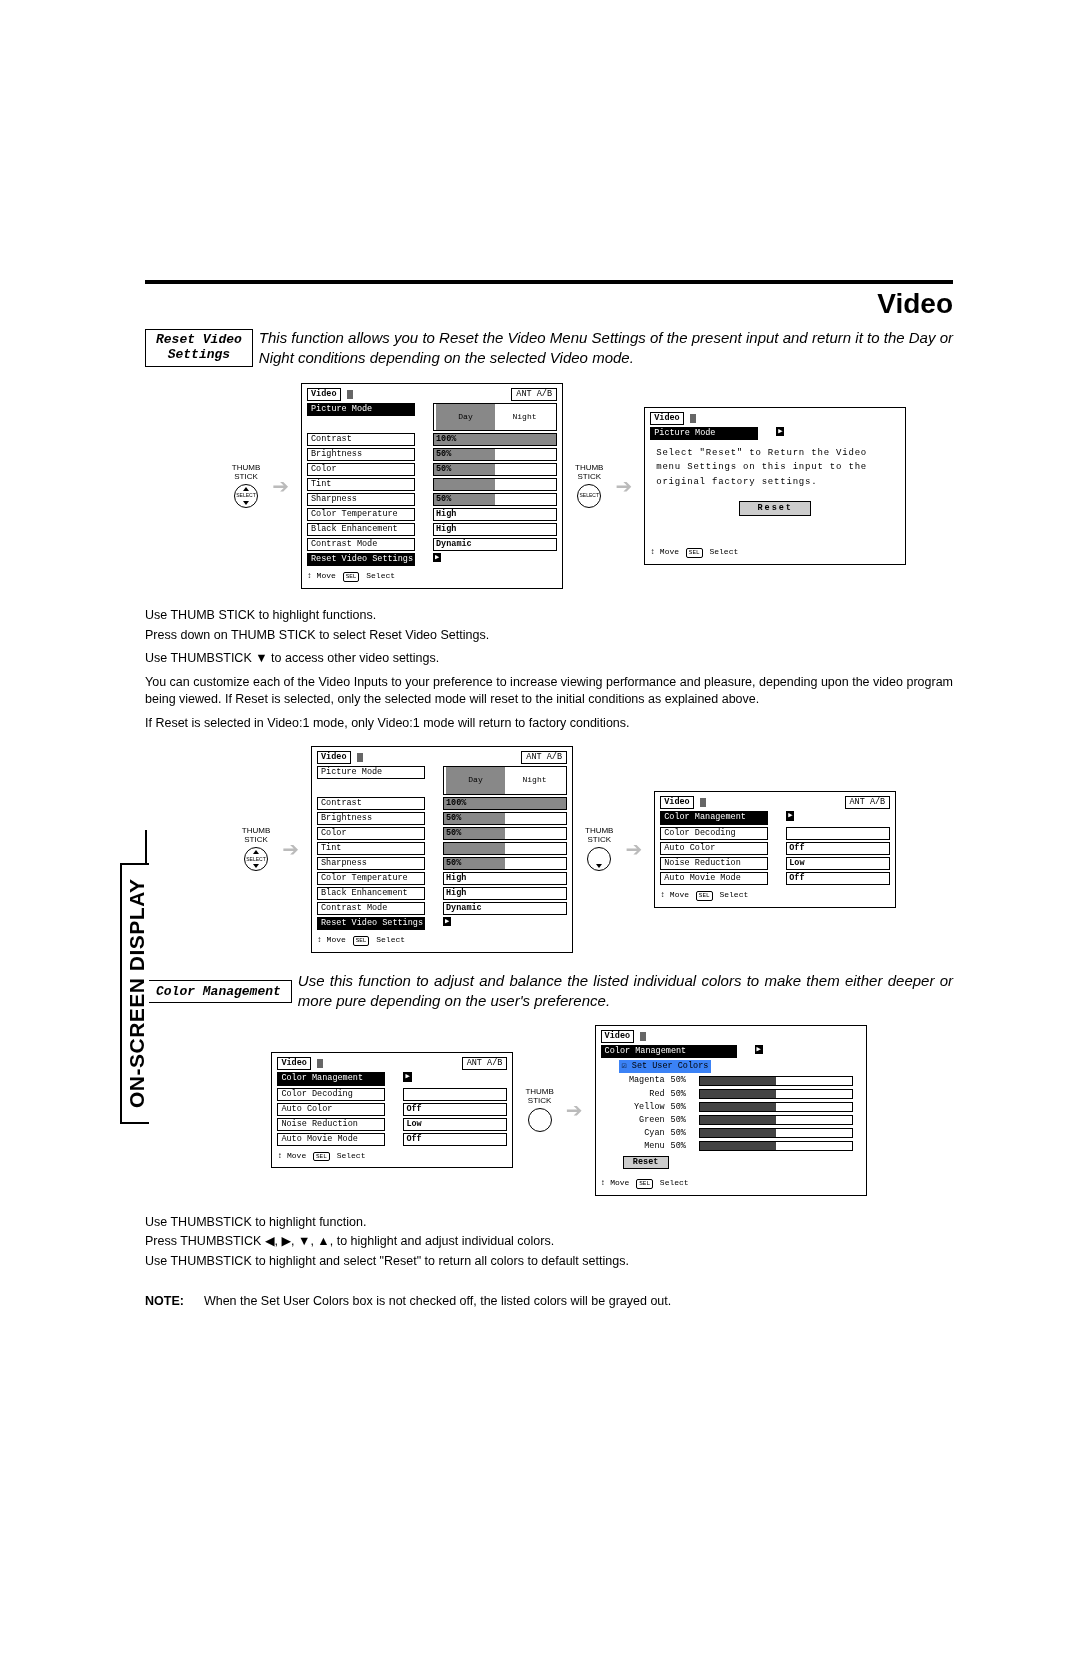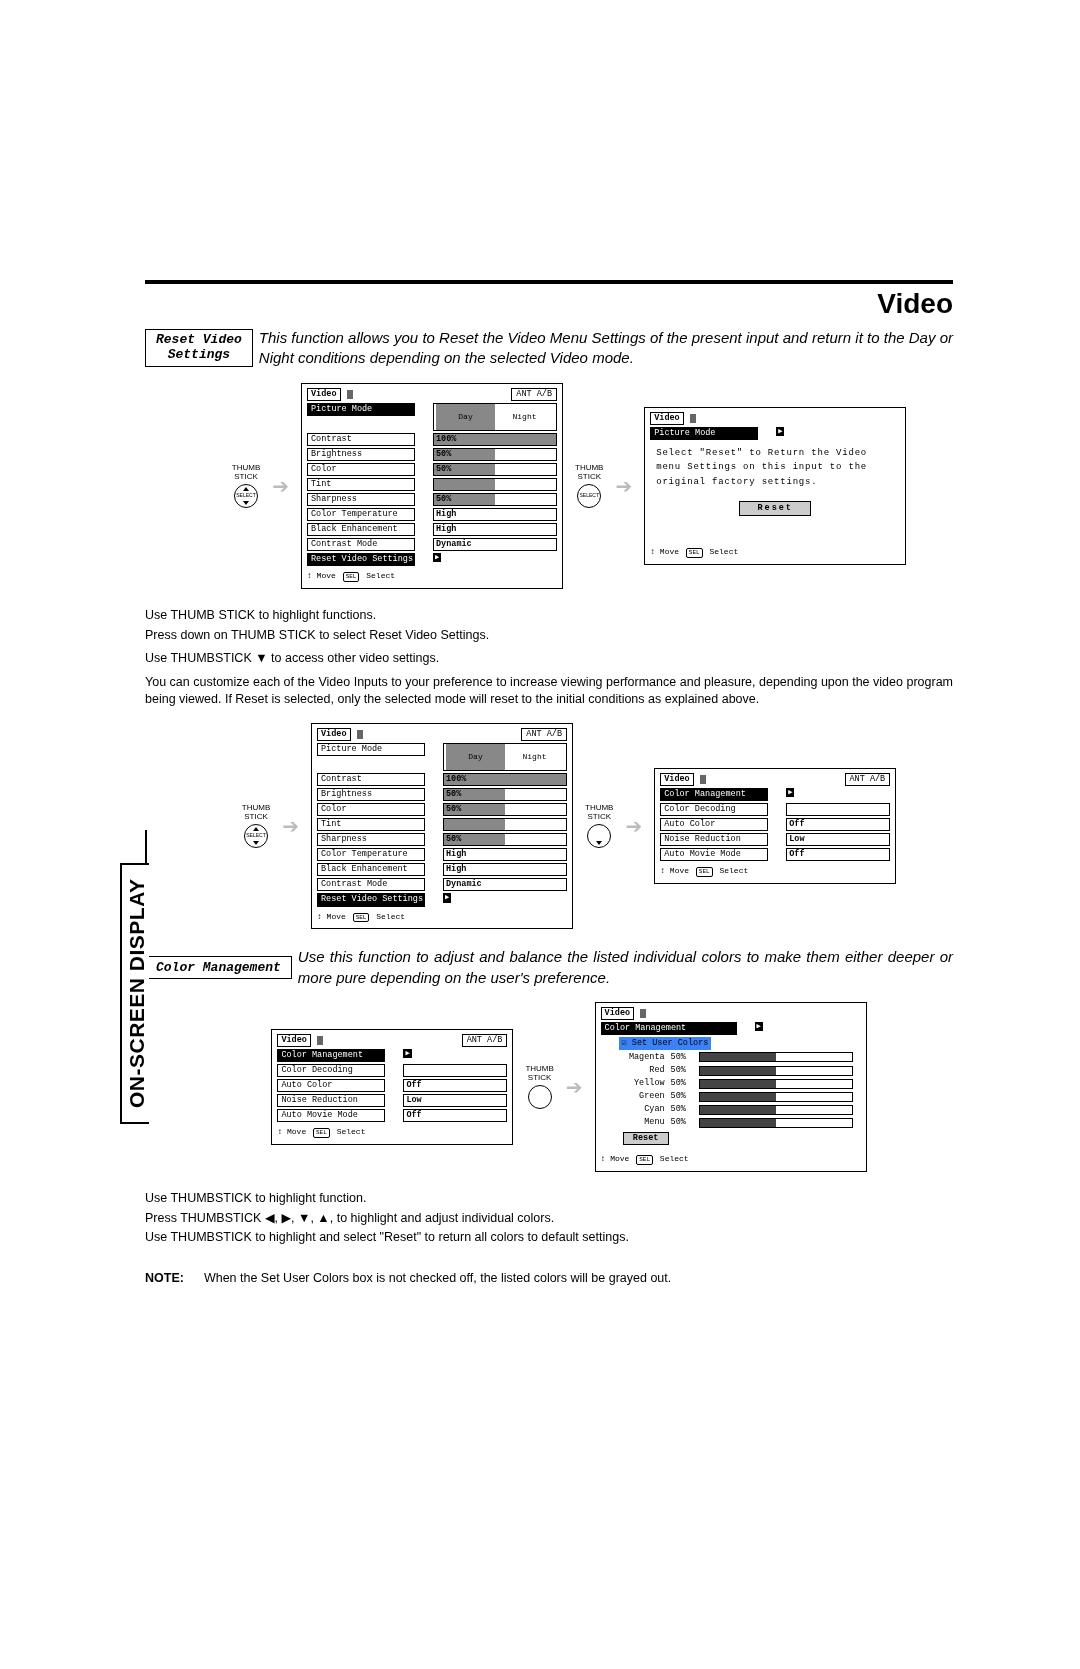--- a/index.html
+++ b/index.html
@@ -406,20 +406,21 @@
           <span>Select</span>
         </div>
       </div>
     </div>
 
     <div>
       <div class="bodytext">Use THUMB STICK to highlight functions.</div>
       <div class="bodytext" style="margin-top:-4px">Press down on THUMB STICK to select Reset Video Settings.</div>
       <div class="bodytext">Use THUMBSTICK ▼ to access other video settings.</div>
       <div class="bodytext">You can customize each of the Video Inputs to your preference to increase viewing performance and pleasure, depending upon the video program being viewed. If Reset is selected, only the selected mode will reset to the initial conditions as explained above.</div>
+      <div class="bodytext">If Reset is selected in Video:1 mode, only Video:1 mode will return to factory conditions.</div>
     </div>
 
     <div class="figrow">
       <div class="thumbstick">
         <span>THUMB</span>
         <span>STICK</span>
         <div class="circle select">
           <div class="tri up"></div>
             <div class="tri down"></div>
         </div>

